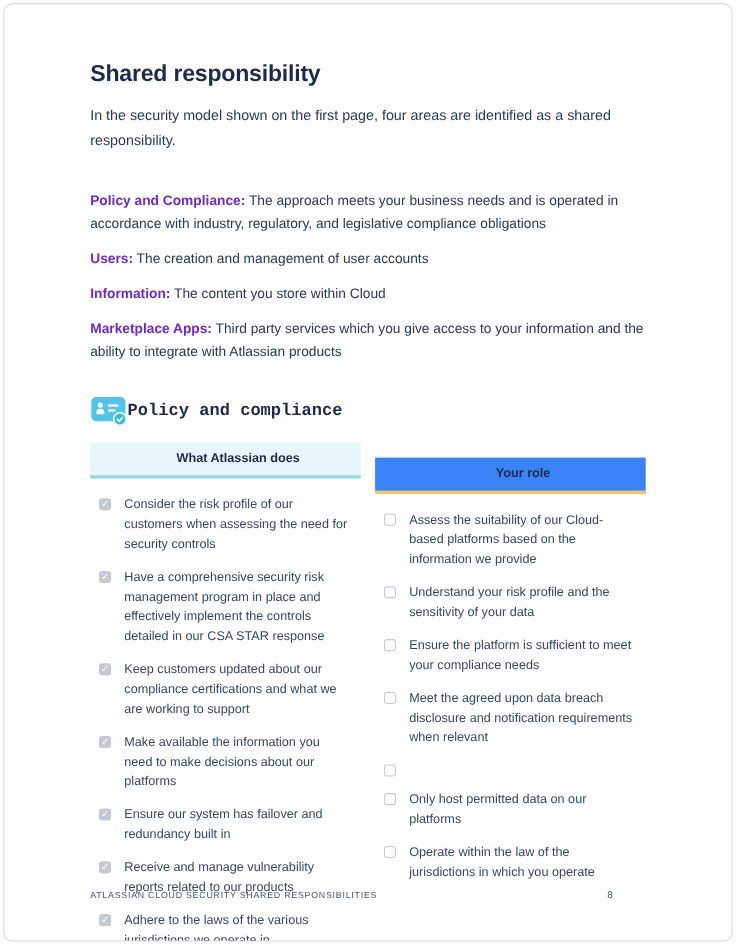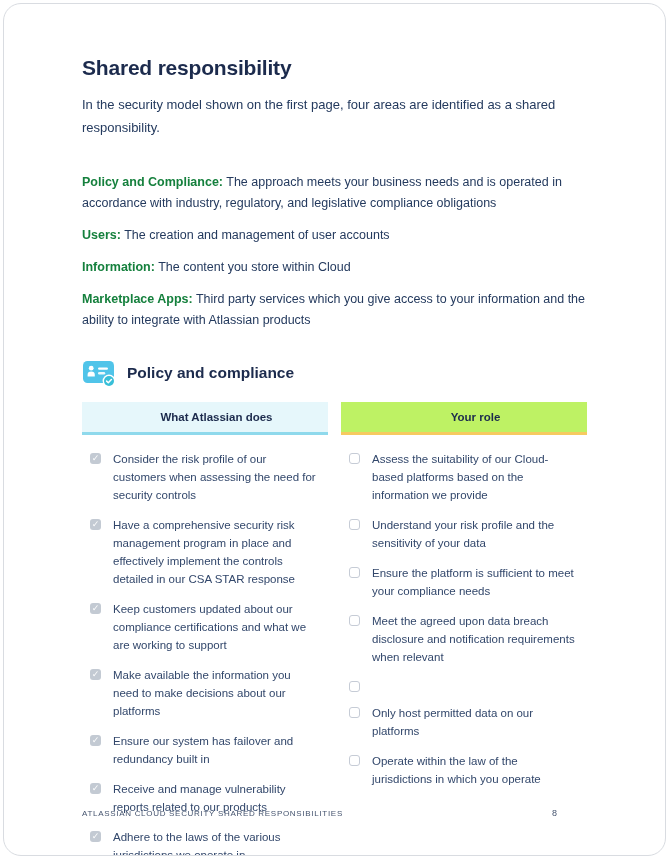--- a/index.html
+++ b/index.html
@@ -8,21 +8,21 @@
     width: 670px; height: 860px;
     font-family: "Liberation Sans", "DejaVu Sans", sans-serif;
     color: #243A5E;
     position: relative;
   }
   .page {
     position: absolute; left: 3px; top: 3px;
     width: 663px; height: 853px;
     background: #ffffff;
     border: 1px solid #d9dce1;
-    border-radius: 18px;
+    border-radius: 8px;
     padding: 0 78px;
     overflow: hidden;
   }
   h1.title {
     margin-top: 52px;
     font-size: 21px;
     font-weight: 700;
     color: #1C2B4D;
     letter-spacing: -0.2px;
   }
@@ -33,26 +33,26 @@
     color: #243A5E;
     max-width: 500px;
   }
   .defs { margin-top: 33px; max-width: 512px; }
   .defs p {
     font-size: 12.5px;
     line-height: 21px;
     margin-bottom: 11px;
     color: #243A5E;
   }
-  .defs .term { font-weight: 700; color: #15803d; }
+  .defs .term { font-weight: 700; color: #6d28d9; }
   .section-header {
     margin-top: 26px;
     display: flex;
     align-items: center;
-    gap: 11px;
+    font-family: Liberation Mono, monospace;
   }
   .section-header h2 {
     font-size: 15.5px;
     font-weight: 700;
     color: #1C2B4D;
   }
   .icon-wrap { width: 34px; height: 32px; display: inline-flex; }
   .columns {
     display: flex;
     gap: 13px;
@@ -64,21 +64,21 @@
     display: flex;
     align-items: center;
     justify-content: center;
     font-size: 11.5px;
     font-weight: 700;
     color: #1C2B4D;
     border-bottom: 3px solid;
     padding-left: 23px;
   }
   .col-header.blue { background: #E6F7FB; border-bottom-color: #8FD9EC; }
-  .col-header.yellow { background: #bef264; border-bottom-color: #F6CA60; }
+  .col-header.yellow { background: #3b82f6; border-bottom-color: #F6CA60; margin-top: 14px; }
   .checklist { padding-top: 15px; }
   .check-item {
     display: flex;
     margin-bottom: 12px;
     font-size: 11.5px;
     line-height: 18px;
     color: #32476B;
   }
   .box {
     width: 11px; height: 11px;

